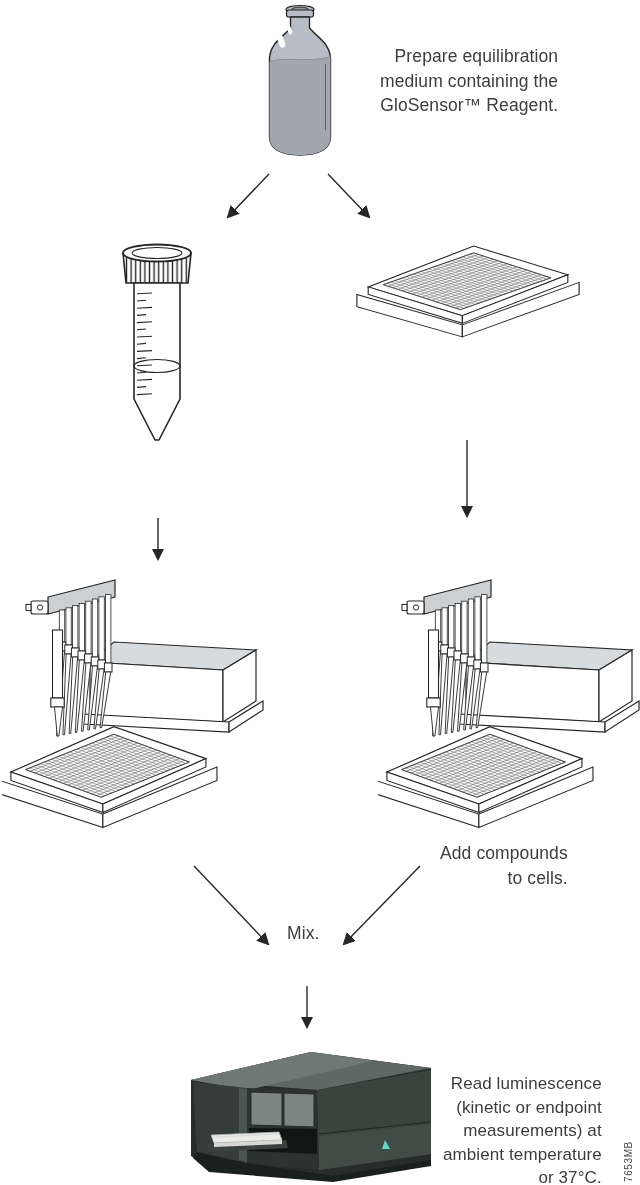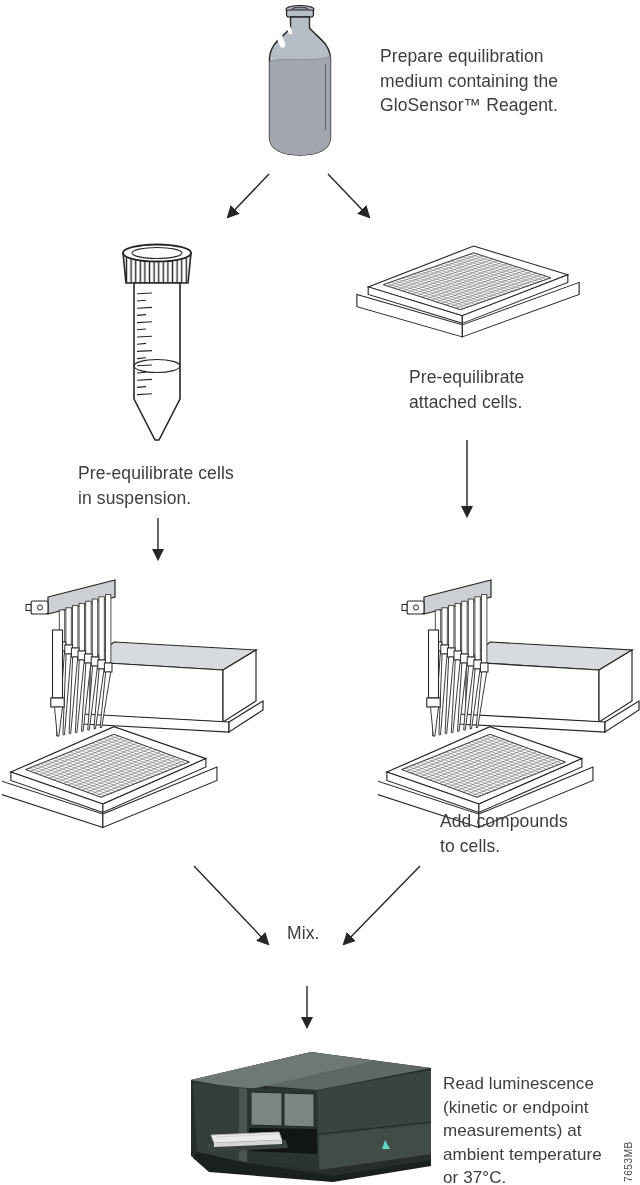--- a/index.html
+++ b/index.html
@@ -3,21 +3,21 @@
 <meta charset="utf-8">
 <style>
   html,body{margin:0;padding:0;background:#fff;}
   .page{
     position:relative;width:640px;height:1185px;background:#fff;
     font-family:"Liberation Sans", sans-serif;overflow:hidden;
   }
   .art{position:absolute;}
   .label{
     position:absolute;white-space:pre-line;color:#3d3d3d;
-    font-size:17.5px;line-height:24.5px;letter-spacing:.1px;
+    font-size:17.5px;line-height:24.5px;letter-spacing:.1px;text-align:right;
   }
   .label--read{line-height:23.5px;font-size:17px;}
   .figure-id{
     position:absolute;left:623px;top:1182px;
     transform:rotate(-90deg);transform-origin:0 0;
     font-size:10px;letter-spacing:.6px;color:#4a4a4a;white-space:nowrap;
   }
   svg{display:block;}
 </style>
 </head>
@@ -194,38 +194,34 @@
         <line x1="22" y1="117.6" x2="31" y2="116.8" stroke="#262626" stroke-width="1.1"></line>
         <line x1="22" y1="124.8" x2="37" y2="124" stroke="#262626" stroke-width="1.1"></line>
         <line x1="22" y1="132" x2="31" y2="131.2" stroke="#262626" stroke-width="1.1"></line>
         <line x1="22" y1="139.20000000000002" x2="37" y2="138.4" stroke="#262626" stroke-width="1.1"></line>
         <line x1="22" y1="146.40000000000003" x2="31" y2="145.60000000000002" stroke="#262626" stroke-width="1.1"></line>
         <line x1="22" y1="153.60000000000002" x2="37" y2="152.8" stroke="#262626" stroke-width="1.1"></line>
       </g>
     <ellipse cx="42" cy="125" rx="23" ry="6.5" fill="none" stroke="#262626" stroke-width="1.1"></ellipse>
   </svg>
 
-  <div class="label" style="left:78px;top:461px">Pre-equilibrate cells
-in suspension.</div>
 
   <svg class="art" style="left:355px;top:240px" width="226" height="106" viewBox="0 0 240 140" preserveAspectRatio="none">
     <use href="#plate"></use>
   </svg>
 
-  <div class="label" style="left:409px;top:365px">Pre-equilibrate
-attached cells.</div>
 
   <svg class="art" style="left:2px;top:570px" width="280" height="270" viewBox="0 0 280 270">
     <use href="#rig"></use>
   </svg>
   <svg class="art" style="left:378px;top:570px" width="280" height="270" viewBox="0 0 280 270">
     <use href="#rig"></use>
   </svg>
 
-  <div class="label" style="left:440px;top:809px">Add compounds
+  <div class="label" style="left:440px;top:841px">Add compounds
 to cells.</div>
   <div class="label" style="left:287px;top:921px">Mix.</div>
 
   <svg class="art" style="left:183px;top:1042px" width="256" height="142" viewBox="0 0 256 142">
     <path d="M8,38 L128,10 L248,26 L248,120 L150,136 L28,128 L8,114 Z" fill="#262d2a"></path>
     <path d="M8,38 L128,10 L248,26 L134,48 Z" fill="#5e6864"></path>
     <path d="M8,38 L128,10 L190,19 L64,48 Z" fill="#6e7874"></path>
     <path d="M134,48 L248,28 L248,112 L136,128 Z" fill="#3a443f"></path>
     <path d="M136,94 L248,82 L248,112 L136,128 Z" fill="#424c47"></path>
     <path d="M136,92 L248,80" stroke="#202623" stroke-width="1" fill="none"></path>

